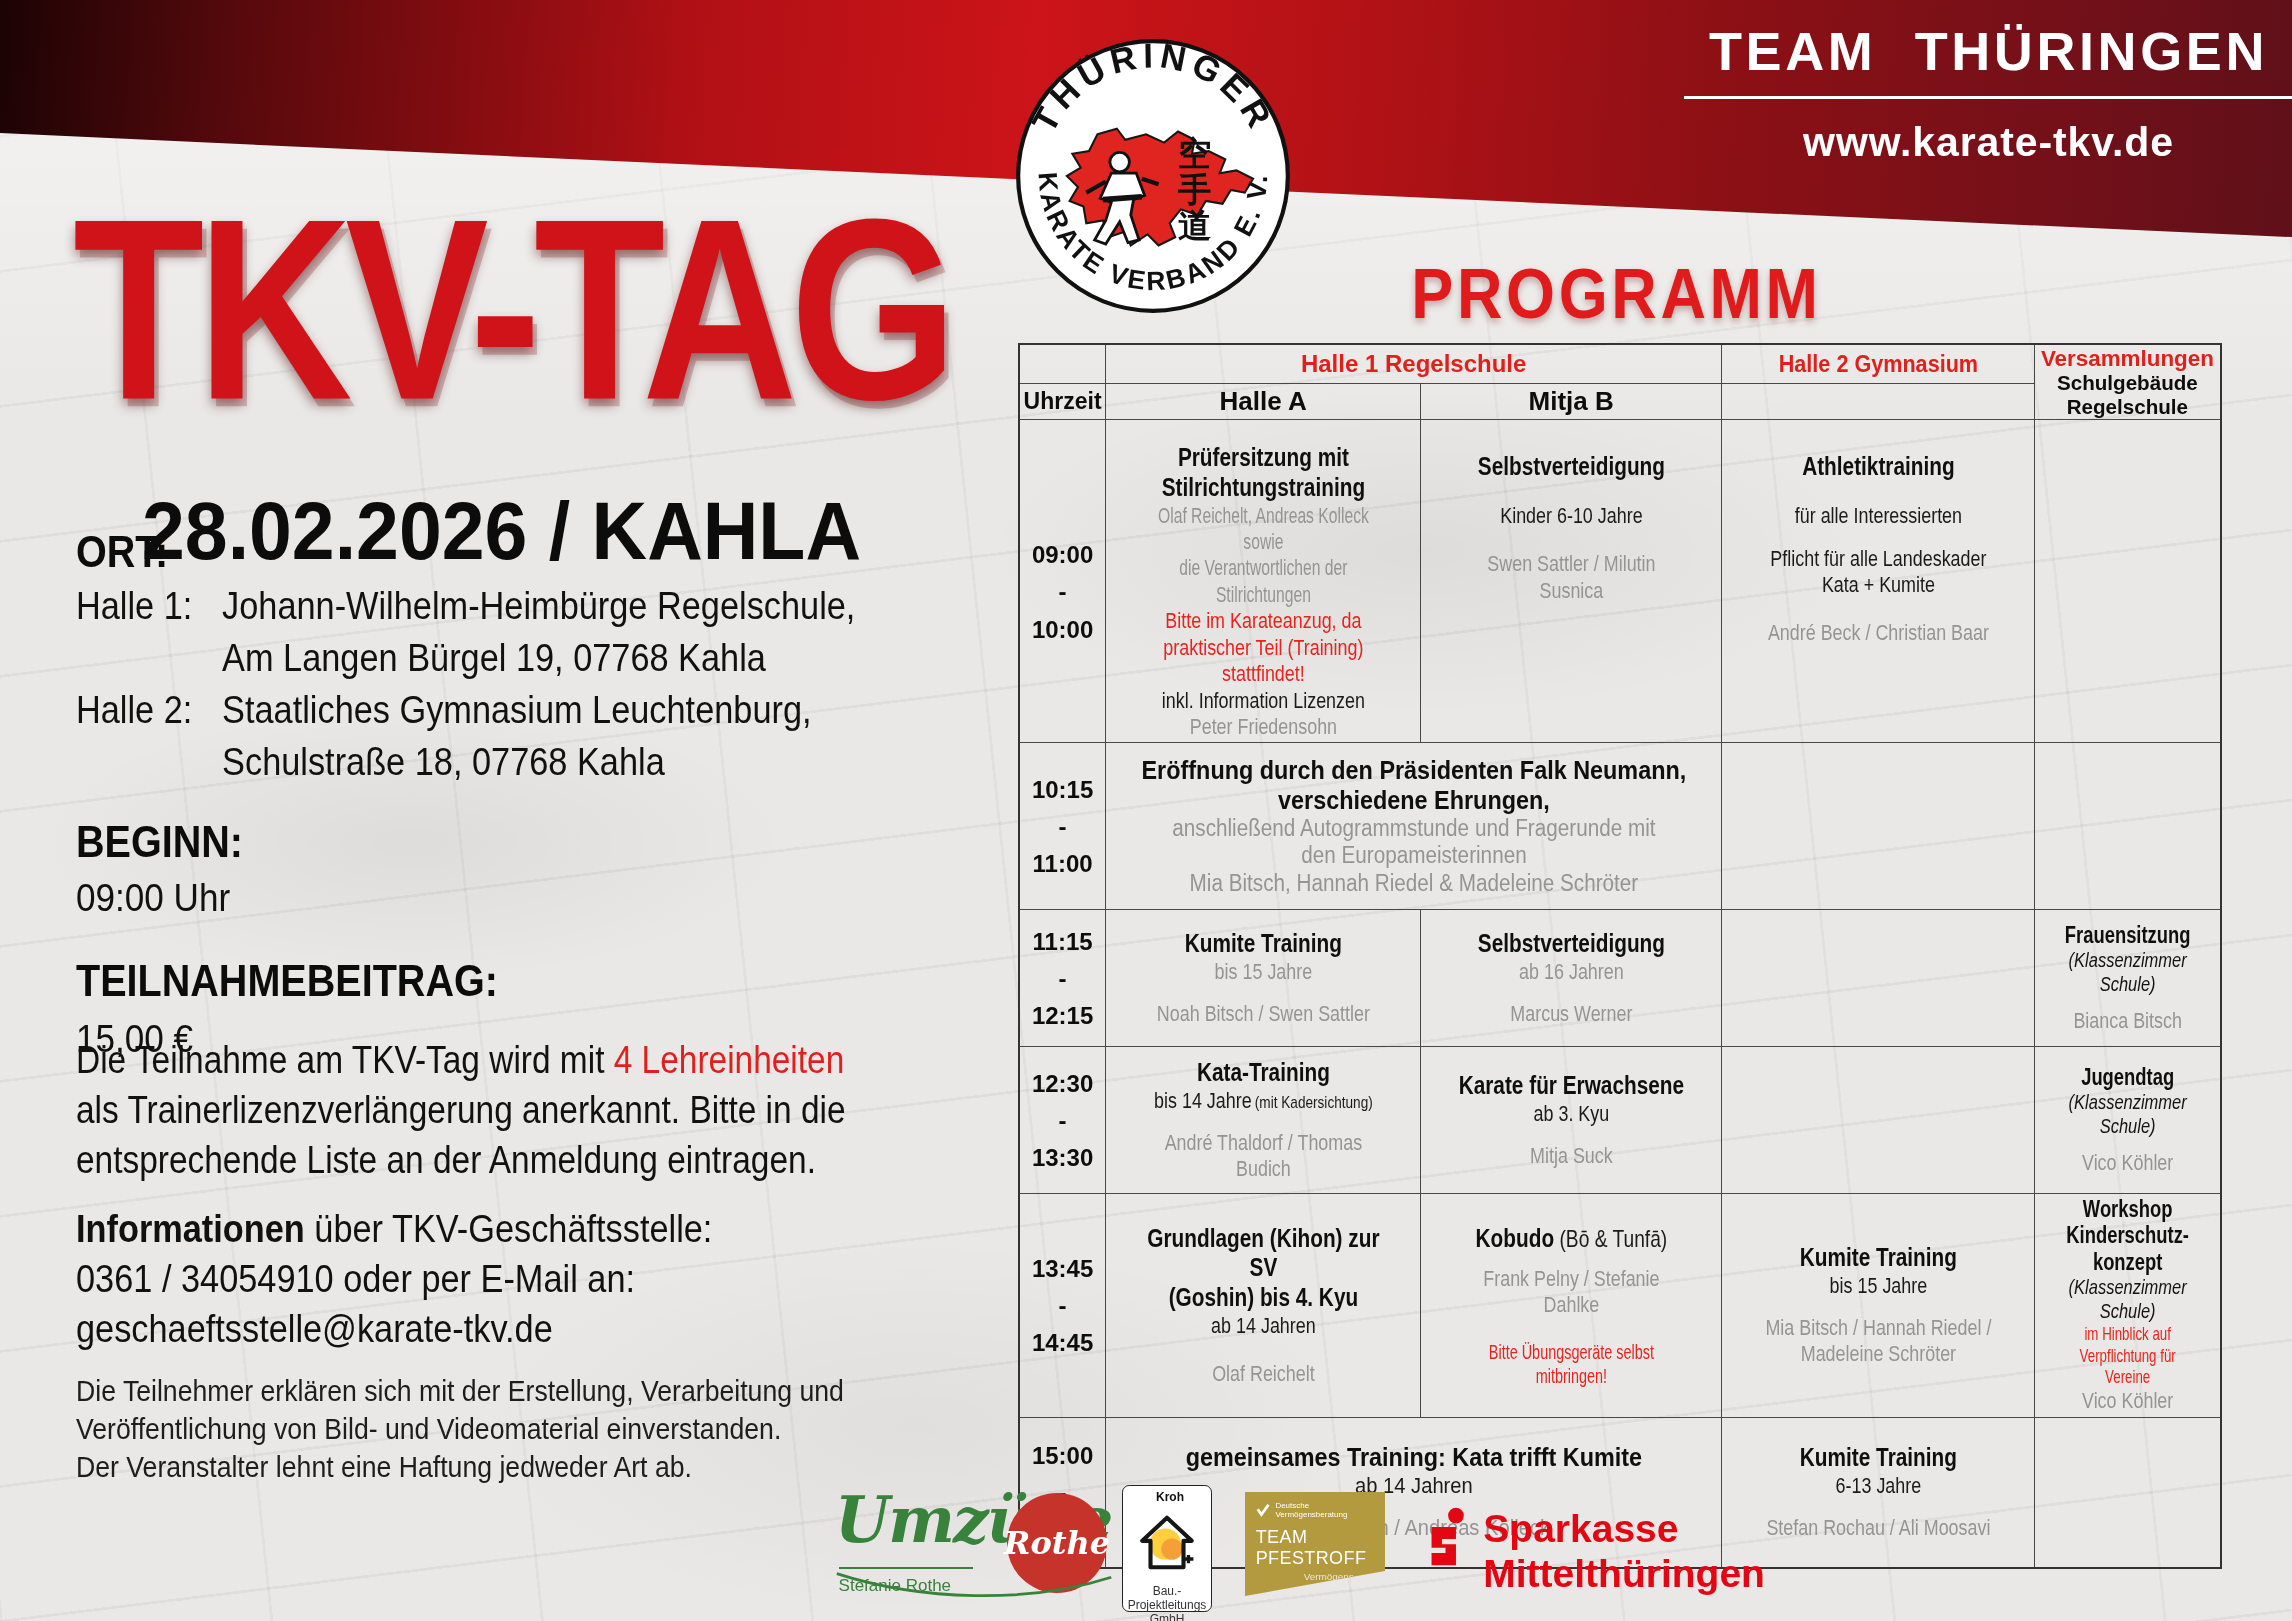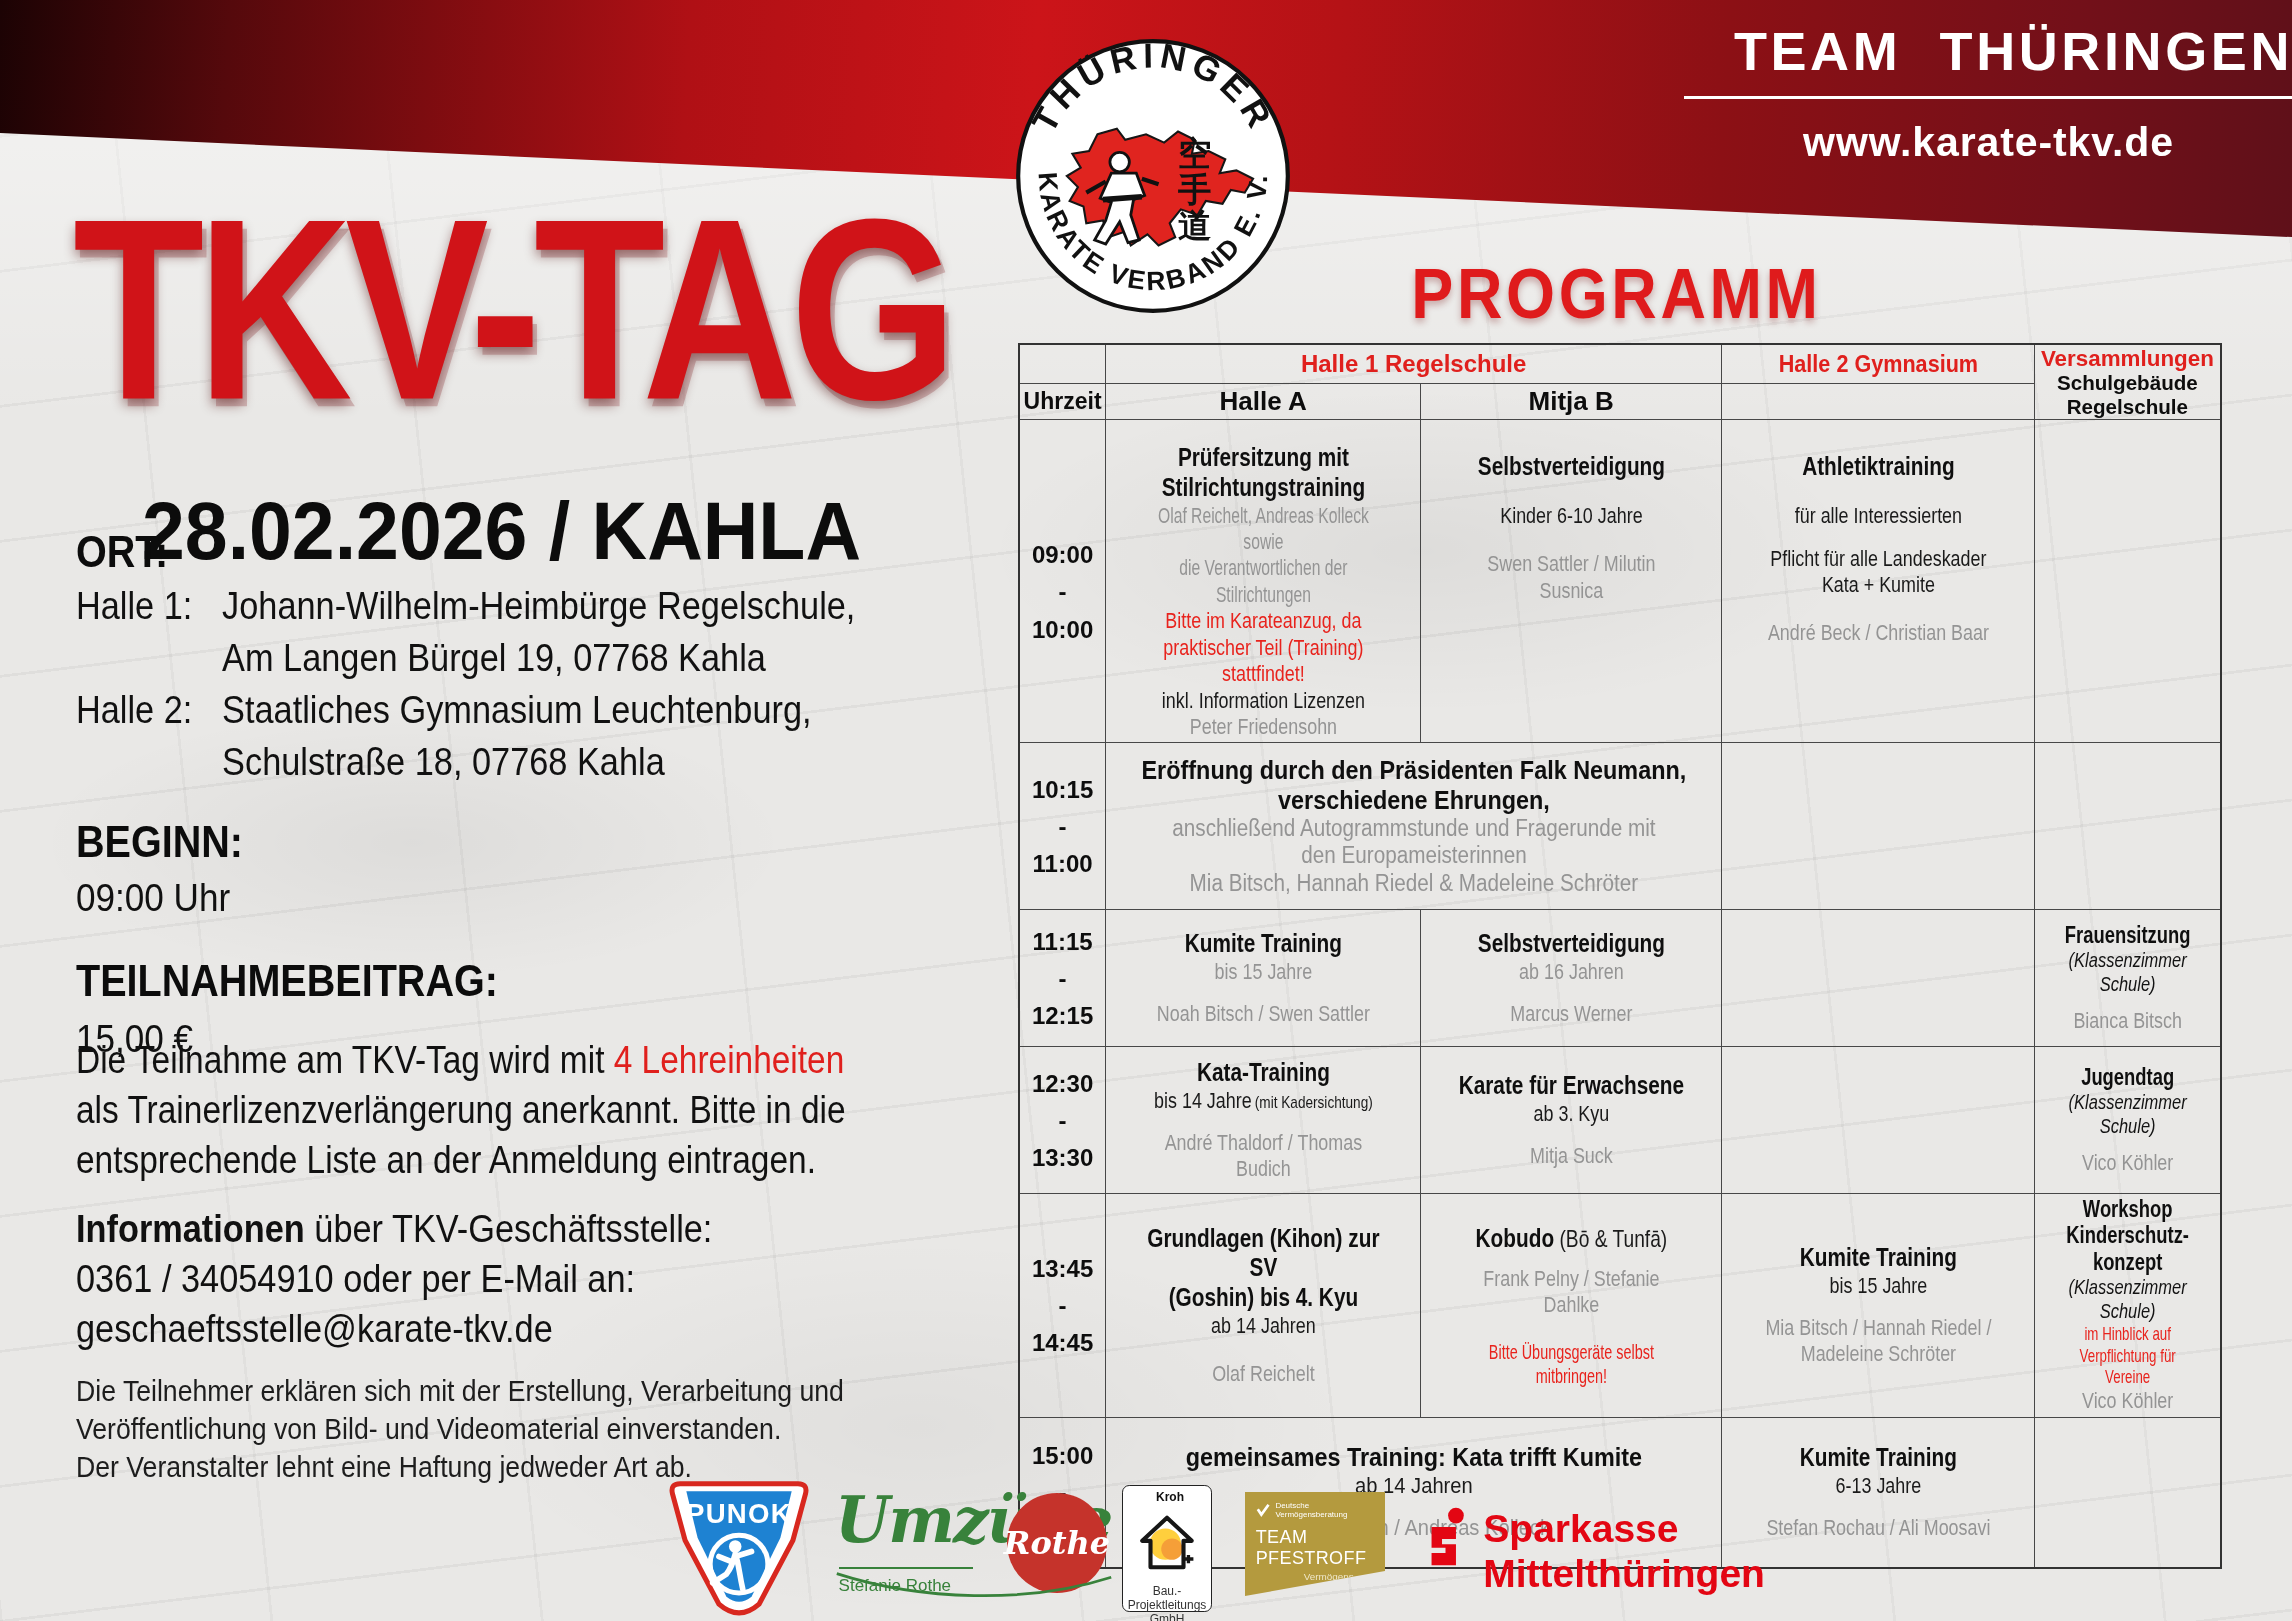--- a/index.html
+++ b/index.html
@@ -17,21 +17,21 @@
     #e9e8e6;}
   
   .band{position:absolute;left:0;top:0;width:2293px;height:242px;
     background:linear-gradient(94deg,#1c0304 0%,#55090c 10%,#b01015 30%,#cc1419 45%,#b51216 58%,#8c1015 75%,#731019 90%,#5f1019 100%);
     clip-path:polygon(0 0,100% 0,100% 98%,0 55%);}
   
   .logo{position:absolute;left:1014px;top:37px;width:278px;height:278px;}
   .logo svg{width:100%;height:100%;}
   
   .team{position:absolute;left:1684px;top:19.7px;width:609px;text-align:center;color:#fff;}
-  .team-title{font-size:54px;font-weight:bold;letter-spacing:3.6px;word-spacing:19.7px;text-align:right;}
+  .team-title{font-size:54px;font-weight:bold;letter-spacing:3.6px;word-spacing:19.7px;}
   .team-rule{margin-top:14.3px;border:none;border-top:3.6px solid #fff;width:100%;}
   .team-site{margin-top:19.7px;font-size:41px;font-weight:bold;letter-spacing:0.9px;}
   
   .tkv-title{position:absolute;left:73px;top:161px;font-size:215px;font-weight:bold;color:#d01318;
     letter-spacing:-7.2px;transform:scaleY(1.2);transform-origin:0 0;white-space:nowrap;
     text-shadow:0 5.4px 10.7px rgba(70,5,5,.45),4.5px 6.3px 0 rgba(125,10,12,.22);}
   .date-loc{position:absolute;left:76px;top:484px;width:851px;text-align:center;font-size:77px;
     font-weight:bold;color:#0c0c0c;transform:scaleY(1.06);transform-origin:0 0;white-space:nowrap;}
   .lh{position:absolute;left:76px;font-size:43px;font-weight:bold;color:#0c0c0c;
     transform:scaleX(.92) scaleY(1.05);transform-origin:0 50%;white-space:nowrap;}
@@ -340,32 +340,20 @@
       <td>
         <div class="ct cw">Kumite Training</div>
         <div class="cn cw">6-13 Jahre</div>
         <div class="cg cw mt18">Stefan Rochau / Ali Moosavi</div>
       </td>
       <td></td>
     </tr>
   </tbody>
     </table>
 
-  <div class="punok">
-    <svg viewBox="0 0 120 110">
-      <path d="M13,3 H107 Q115,3 113,11 L103,48 L76,99 Q60,113 44,99 L17,48 L7,11 Q5,3 13,3 Z" fill="#ffffff" stroke="#d8281f" stroke-width="4"></path>
-      <path d="M18,9 H102 L93,46 L70,93 Q60,101 50,93 L27,46 Z" fill="#1e82d2"></path>
-      <text x="60" y="34" text-anchor="middle" font-size="22" font-weight="bold" fill="#ffffff" letter-spacing="1">PUNOK</text>
-      <circle cx="60" cy="67" r="23" fill="none" stroke="#ffffff" stroke-width="4"></circle>
-      <g>
-        <circle cx="57" cy="53" r="5" fill="#ffffff"></circle>
-        <path d="M57,59 C55,66 54,70 50,75 L39,82 M57,59 C60,67 60,74 63,87 M57,61 L70,57 M54,65 L44,61" stroke="#ffffff" stroke-width="4.5" fill="none" stroke-linecap="round"></path>
-      </g>
-    </svg>
-  </div>
 
   <div class="rothe">
     <span class="rothe-script">Umzüge</span>
     <div class="rothe-circle">
         <span>Rothe</span>
       </div>
     <svg class="rothe-swoosh" viewBox="0 0 310 40">
       <path d="M2,4 C95,34 215,38 308,8" stroke="#38823b" stroke-width="3" fill="none"></path>
     </svg>
     <div class="rothe-line"></div>

